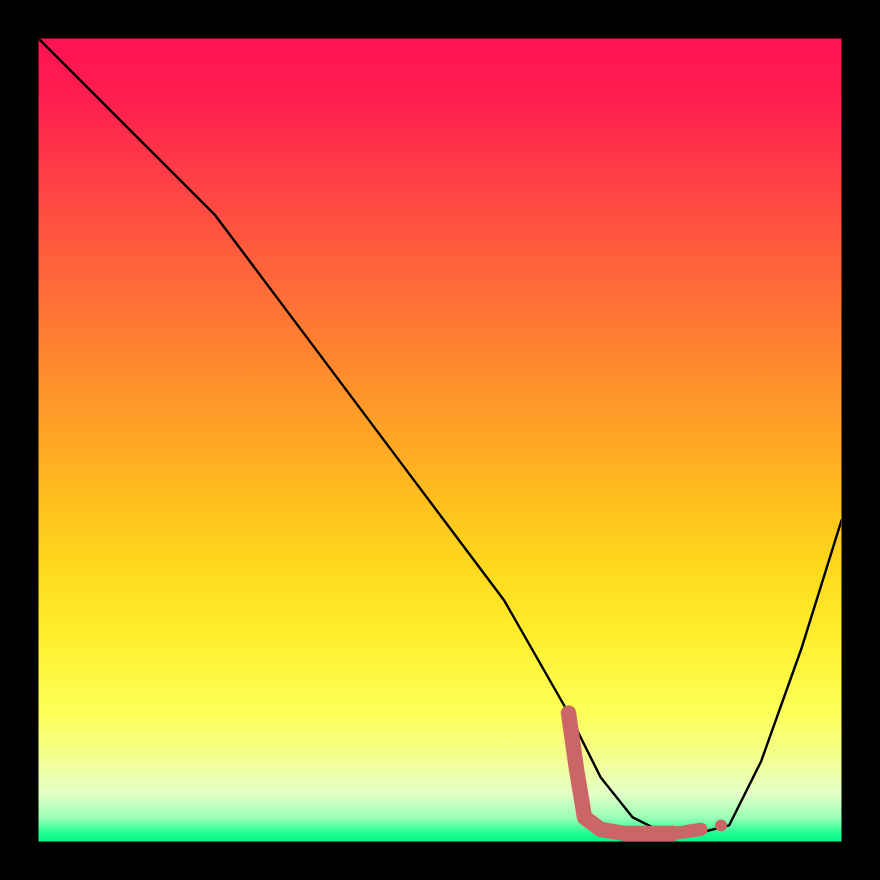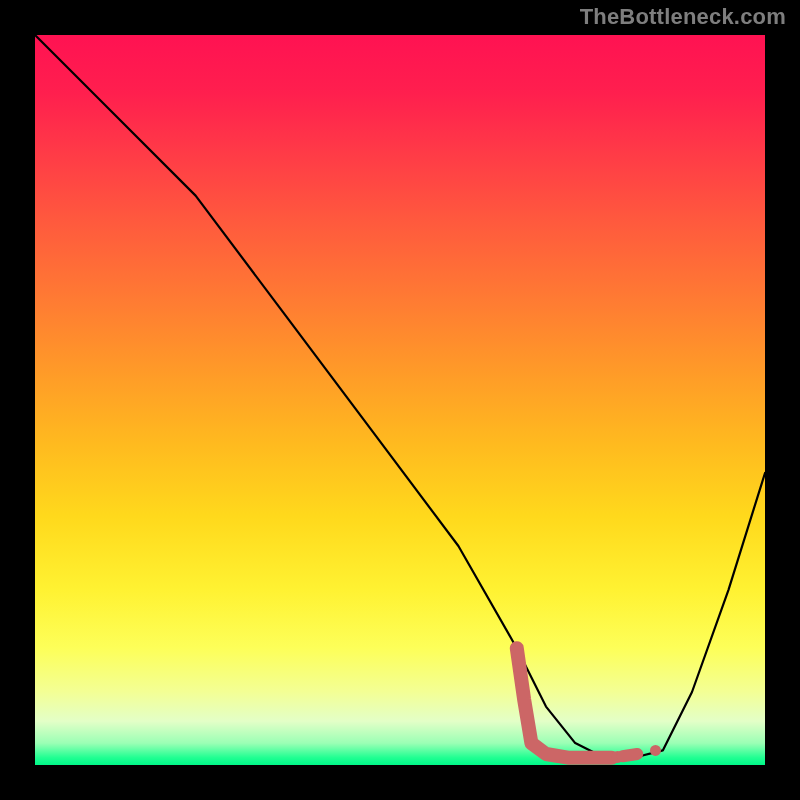--- a/index.html
+++ b/index.html
@@ -53,21 +53,20 @@
   svg.curve {
     position: absolute;
     inset: 0;
     width: 100%;
     height: 100%;
   }
 </style>
 </head>
 <body>
 <div class="outer">
-  <div class="watermark">TheBottleneck.com</div>
   <div class="plot">
     <div class="gradient"></div>
     <svg class="curve" viewBox="0 0 730 730" preserveAspectRatio="none">
 
       <path id="main-line" fill="none" stroke="#000000" stroke-width="2.2" stroke-linejoin="round" stroke-linecap="round" d="M0.0 0.0 L73.0 73.0 L160.6 160.6 L248.2 277.4 L335.8 394.2 L423.4 511.0 L481.8 613.2 L511.0 671.6 L540.2 708.1 L569.4 722.7 L598.6 722.7 L627.8 715.4 L657.0 657.0 L693.5 554.8 L730.0 438.0"></path>
 
       <path id="highlight-line" fill="none" stroke="#cc6666" stroke-width="14" stroke-linecap="round" stroke-linejoin="round" d="M481.8 613.2 L489.1 664.3 L496.4 708.1 L511.0 719.0 L532.9 722.7 L554.8 722.7 L576.7 722.7"></path>
 
       <circle id="dot-a" r="6" fill="#cc6666" cx="582.54" cy="721.97"></circle>
       <path id="dash-a" fill="none" stroke="#cc6666" stroke-width="12" stroke-linecap="round" d="M587.7 721.2 L602.3 719.0"></path>

